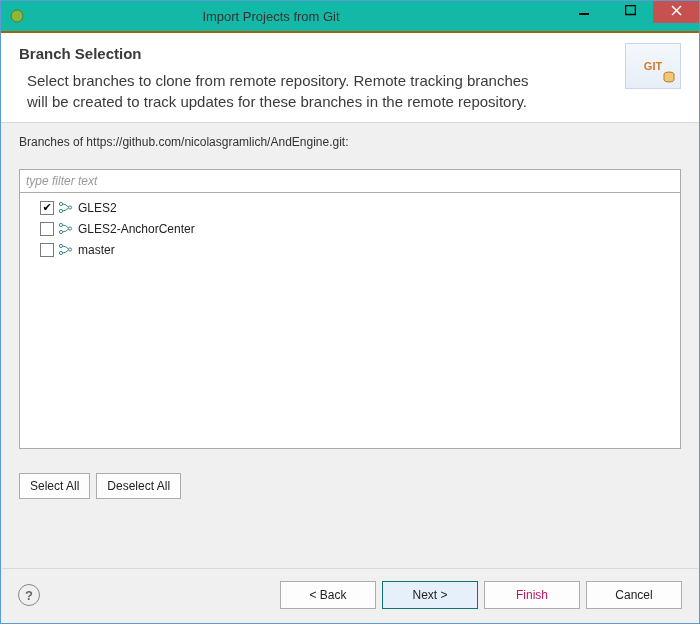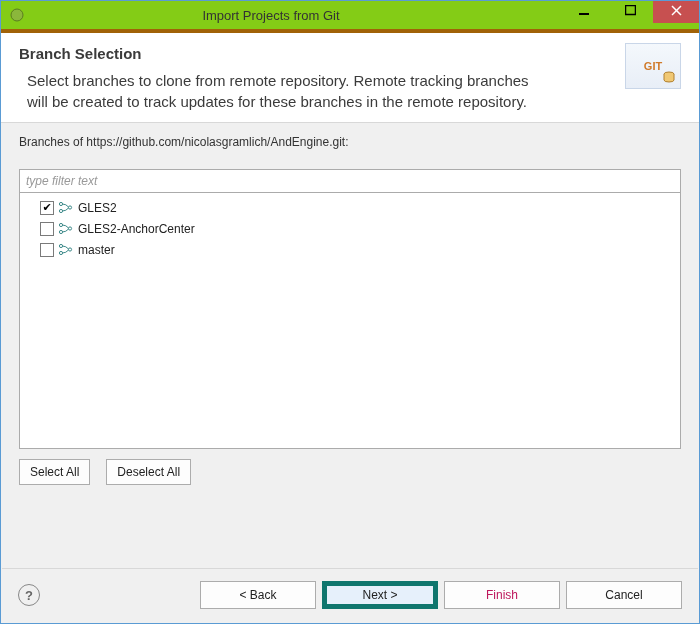--- a/index.html
+++ b/index.html
@@ -7,25 +7,25 @@
       font-family: "Segoe UI", Tahoma, sans-serif;
       font-size: 12px;
       background: #fff;
       width: 700px;
       height: 624px;
       overflow: hidden;
       border: 1px solid #5a9bd4;
     }
     .titlebar {
       height: 32px;
-      background: #84cc16;
+      background: #14b8a6;
       display: flex;
       align-items: center;
       padding: 0 0 0 8px;
-      border-bottom: 4px solid #a16207;
+      border-bottom: 2px solid #a16207;
     }
     .titlebar-icon {
       width: 16px;
       height: 16px;
       margin-right: 6px;
       display: flex;
       align-items: center;
       justify-content: center;
     }
     .titlebar-title {
@@ -143,22 +143,22 @@
       align-items: center;
       justify-content: center;
       font-size: 11px;
       line-height: 1;
     }
     .branch-check.checked::after { content: "✔"; color: #000; }
     .branch-icon { width: 16px; height: 13px; display: flex; align-items: center; justify-content: center; }
     .branch-name { font-size: 12px; color: #222; }
     .sel-buttons {
       display: flex;
-      gap: 16px;
-      margin-top: 10px;
+      gap: 6px;
+      margin-top: 24px;
     }
     .btn {
       height: 26px;
       padding: 0 10px;
       background: #fdfdfd;
       border: 1px solid #acacac;
       font-size: 12px;
       color: #222;
       cursor: pointer;
       font-family: inherit;
@@ -182,33 +182,33 @@
       display: flex;
       align-items: center;
       justify-content: center;
       color: #666;
       font-size: 13px;
       font-weight: bold;
       cursor: pointer;
     }
     .footer-spacer { flex: 1; }
     .wiz-btn {
-      width: 116px;
+      width: 96px;
       height: 28px;
       background: #fdfdfd;
       border: 1px solid #acacac;
       font-size: 12px;
       font-family: inherit;
       color: #222;
       cursor: pointer;
       margin-left: 6px;
     }
     .wiz-btn.default {
       background: #e6f0fb;
-      border: 5px solid #0f766e;
+      border: 1px solid #0f766e;
     }
     .wiz-btn.disabled {
       color: #be185d;
       cursor: default;
     }
     .content-wrapper {
       background: #f0f0f0;
       height: calc(624px - 34px);
       position: relative;
     }

